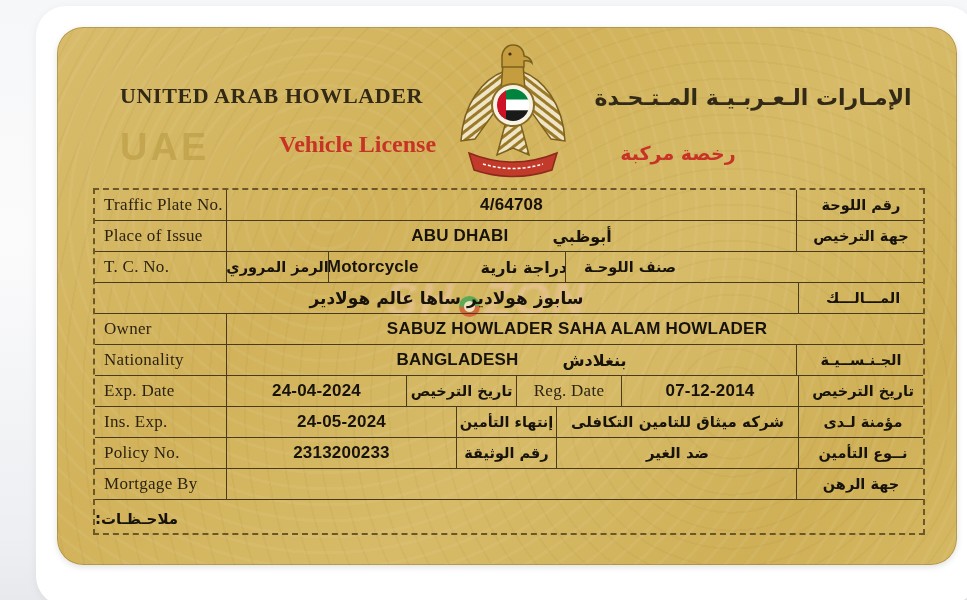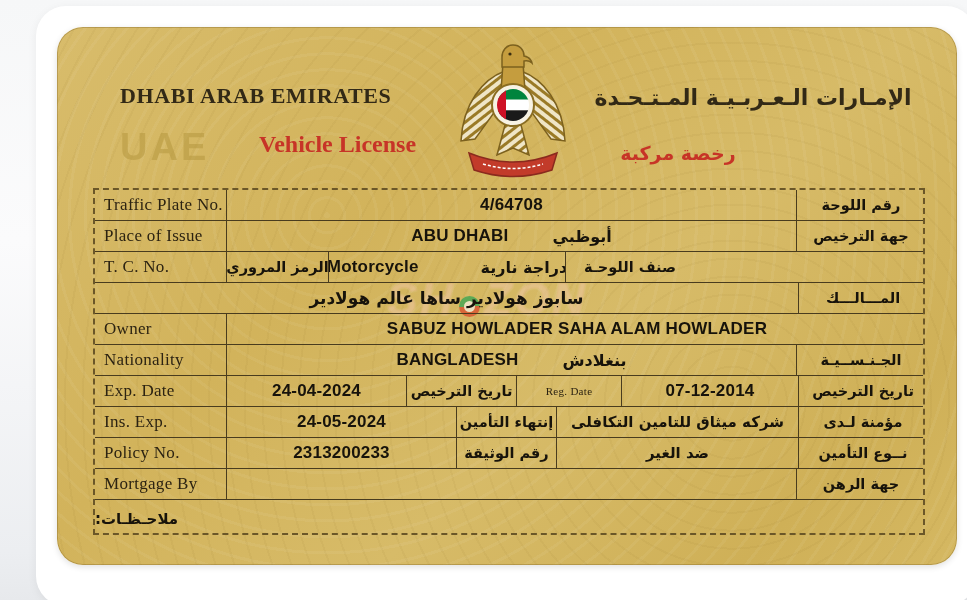--- a/index.html
+++ b/index.html
@@ -26,21 +26,21 @@
     position:absolute;left:63px;top:56px;
     font-family:"Liberation Serif","DejaVu Serif",serif;
     font-size:22px;font-weight:700;letter-spacing:.6px;color:#322916;
   }
   .hdr-uae{
     position:absolute;left:63px;top:99px;
     font-size:38px;font-weight:800;letter-spacing:3px;
     color:#b6983f;opacity:.55;
   }
   .hdr-license-en{
-    position:absolute;left:202px;top:104px;
+    position:absolute;left:222px;top:104px;
     font-family:"Liberation Serif","DejaVu Serif",serif;
     font-size:24px;font-weight:700;color:#c73427;text-align:center;
   }
   .hdr-ar{
     position:absolute;left:536px;top:58px;width:320px;text-align:center;
     direction:rtl;font-family:"DejaVu Sans",sans-serif;
     font-size:22px;font-weight:700;color:#322916;
   }
   .hdr-license-ar{
     position:absolute;left:536px;top:115px;width:170px;text-align:center;
@@ -77,21 +77,21 @@
     display:flex;align-items:center;box-sizing:border-box;flex:none;
     overflow:hidden;white-space:nowrap;
   }
   .bR{border-right:1px solid #493c1e;}
   .lab{
     font-family:"Liberation Serif","DejaVu Serif",serif;
     font-size:17px;color:#2c2312;padding-left:9px;letter-spacing:.3px;
   }
   .lab2{
     font-family:"Liberation Serif","DejaVu Serif",serif;
-    font-size:11px;color:#2c2312;justify-content:center;letter-spacing:.3px;
+    font-size:17px;color:#2c2312;justify-content:center;letter-spacing:.3px;
   }
   .val{
     justify-content:center;font-weight:700;font-size:17px;color:#17130b;
     font-family:"Liberation Sans","DejaVu Sans",sans-serif;letter-spacing:.2px;
   }
   .arlab{
     direction:rtl;justify-content:center;font-family:"DejaVu Sans",sans-serif;
     font-weight:700;font-size:14.5px;color:#17130b;padding:0 6px;
   }
   .arval{
@@ -112,21 +112,21 @@
   .w180{width:180px}.w110{width:110px}.w105{width:105px}.w177{width:177px}
   .w230{width:230px}.w100{width:100px}.w242{width:242px}
 </style>
 </head>
 <body>
 
 <div class="page-bg"></div>
 
 <div class="card">
 
-  <div class="hdr-en">DHABI ARAB EMIRATES</div>
+  <div class="hdr-en">UNITED ARAB HOWLADER</div>
   <div class="hdr-uae">UAE</div>
   <div class="hdr-license-en">Vehicle License</div>
   <div class="hdr-ar">الإمـارات الـعـربـيـة المـتـحـدة</div>
   <div class="hdr-license-ar">رخصة مركبة</div>
 
   <div class="emblem">
     <svg viewBox="0 0 120 144" width="120" height="144">
       <defs>
         <pattern id="feL" width="7" height="7" patternUnits="userSpaceOnUse" patternTransform="rotate(52)">
           <rect width="7" height="7" fill="#efe5c6"></rect>

